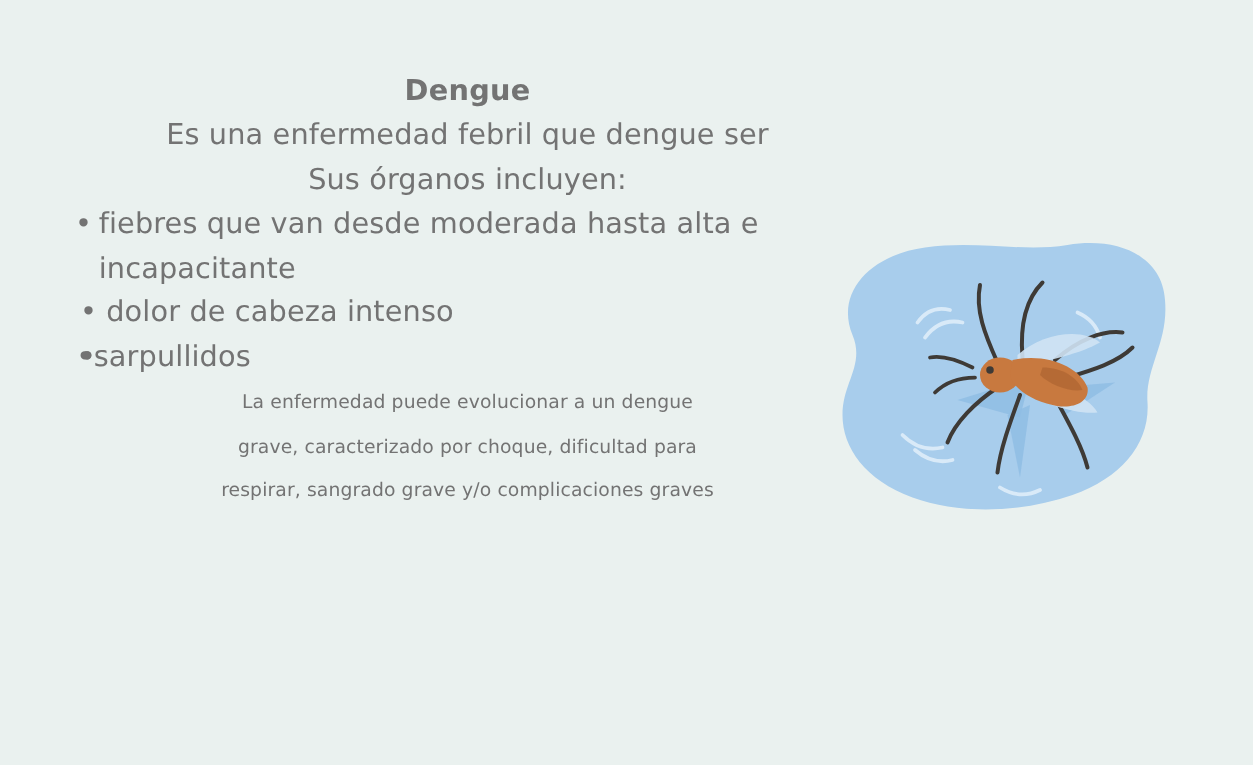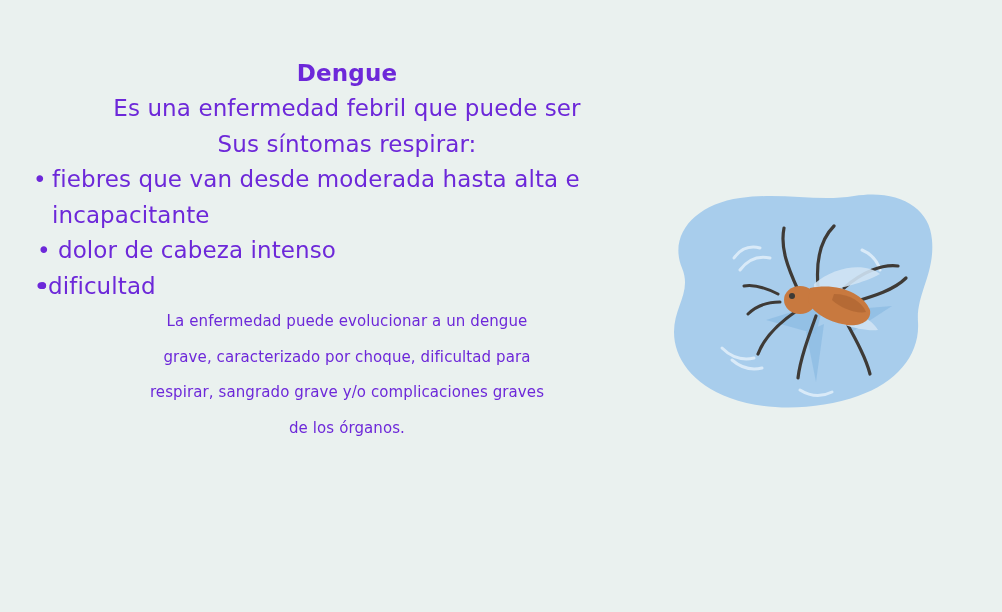--- a/index.html
+++ b/index.html
@@ -17,21 +17,22 @@
     position: relative;
     width: 1002px;
     height: 612px;
     background: #eaf1ef;
   }
   .text-block {
     position: absolute;
     left: 0px;
     top: 56px;
     width: 694px;
-    color: #6d28d9;
+    color: #737373;
+    padding-left: 27px;
   }
   .title {
     text-align: center;
     font-weight: bold;
     font-size: 23px;
     line-height: 35px;
     letter-spacing: 0.2px;
   }
   .para {
     text-align: center;
@@ -86,35 +87,34 @@
 </style>
 </head>
 <body>
 
 <div class="slide">
 
   <div class="text-block">
 
     <div class="title">Dengue</div>
 
-    <div class="para">Es una enfermedad febril que  puede ser</div>
-    <div class="para">Sus síntomas respirar:</div>
+    <div class="para">Es una enfermedad febril que  dengue ser</div>
+    <div class="para">Sus órganos incluyen:</div>
 
     <ul class="bullets">
       <li class="bullet bullet-1"><span class="dot">•</span><span>fiebres que van desde moderada hasta alta e incapacitante</span></li>
       <li class="bullet bullet-2"><span class="dot">•</span><span>dolor de cabeza intenso</span></li>
       <li class="bullet bullet-3"><span class="dot">•</span></li>
       <li class="bullet bullet-4"><span class="dot">•</span></li>
-      <li class="bullet bullet-5"><span class="dot">•</span><span>dificultad</span></li>
+      <li class="bullet bullet-5"><span class="dot">•</span><span>sarpullidos</span></li>
     </ul>
 
     <div class="closing">La enfermedad puede evolucionar a un dengue</div>
     <div class="closing">grave, caracterizado por choque, dificultad para</div>
     <div class="closing">respirar, sangrado grave y/o complicaciones graves</div>
-    <div class="closing">de los órganos.</div>
 
   </div>
 
   <div class="illustration">
     <svg width="300" height="246" viewBox="0 0 300 246" xmlns="http://www.w3.org/2000/svg">
 
       <path d="M34 86 C20 52, 48 22, 92 16 C134 10, 170 20, 206 14 C248 7, 282 24, 284 58 C287 92, 268 112, 270 140 C272 172, 250 200, 210 214 C170 228, 120 230, 82 216 C44 202, 26 176, 26 150 C26 124, 44 110, 34 86 Z" fill="#a8cdec"></path>
 
       <g fill="#8fbde4">
         <path d="M118 138 L176 120 L168 152 Z" opacity="0.85"></path>

